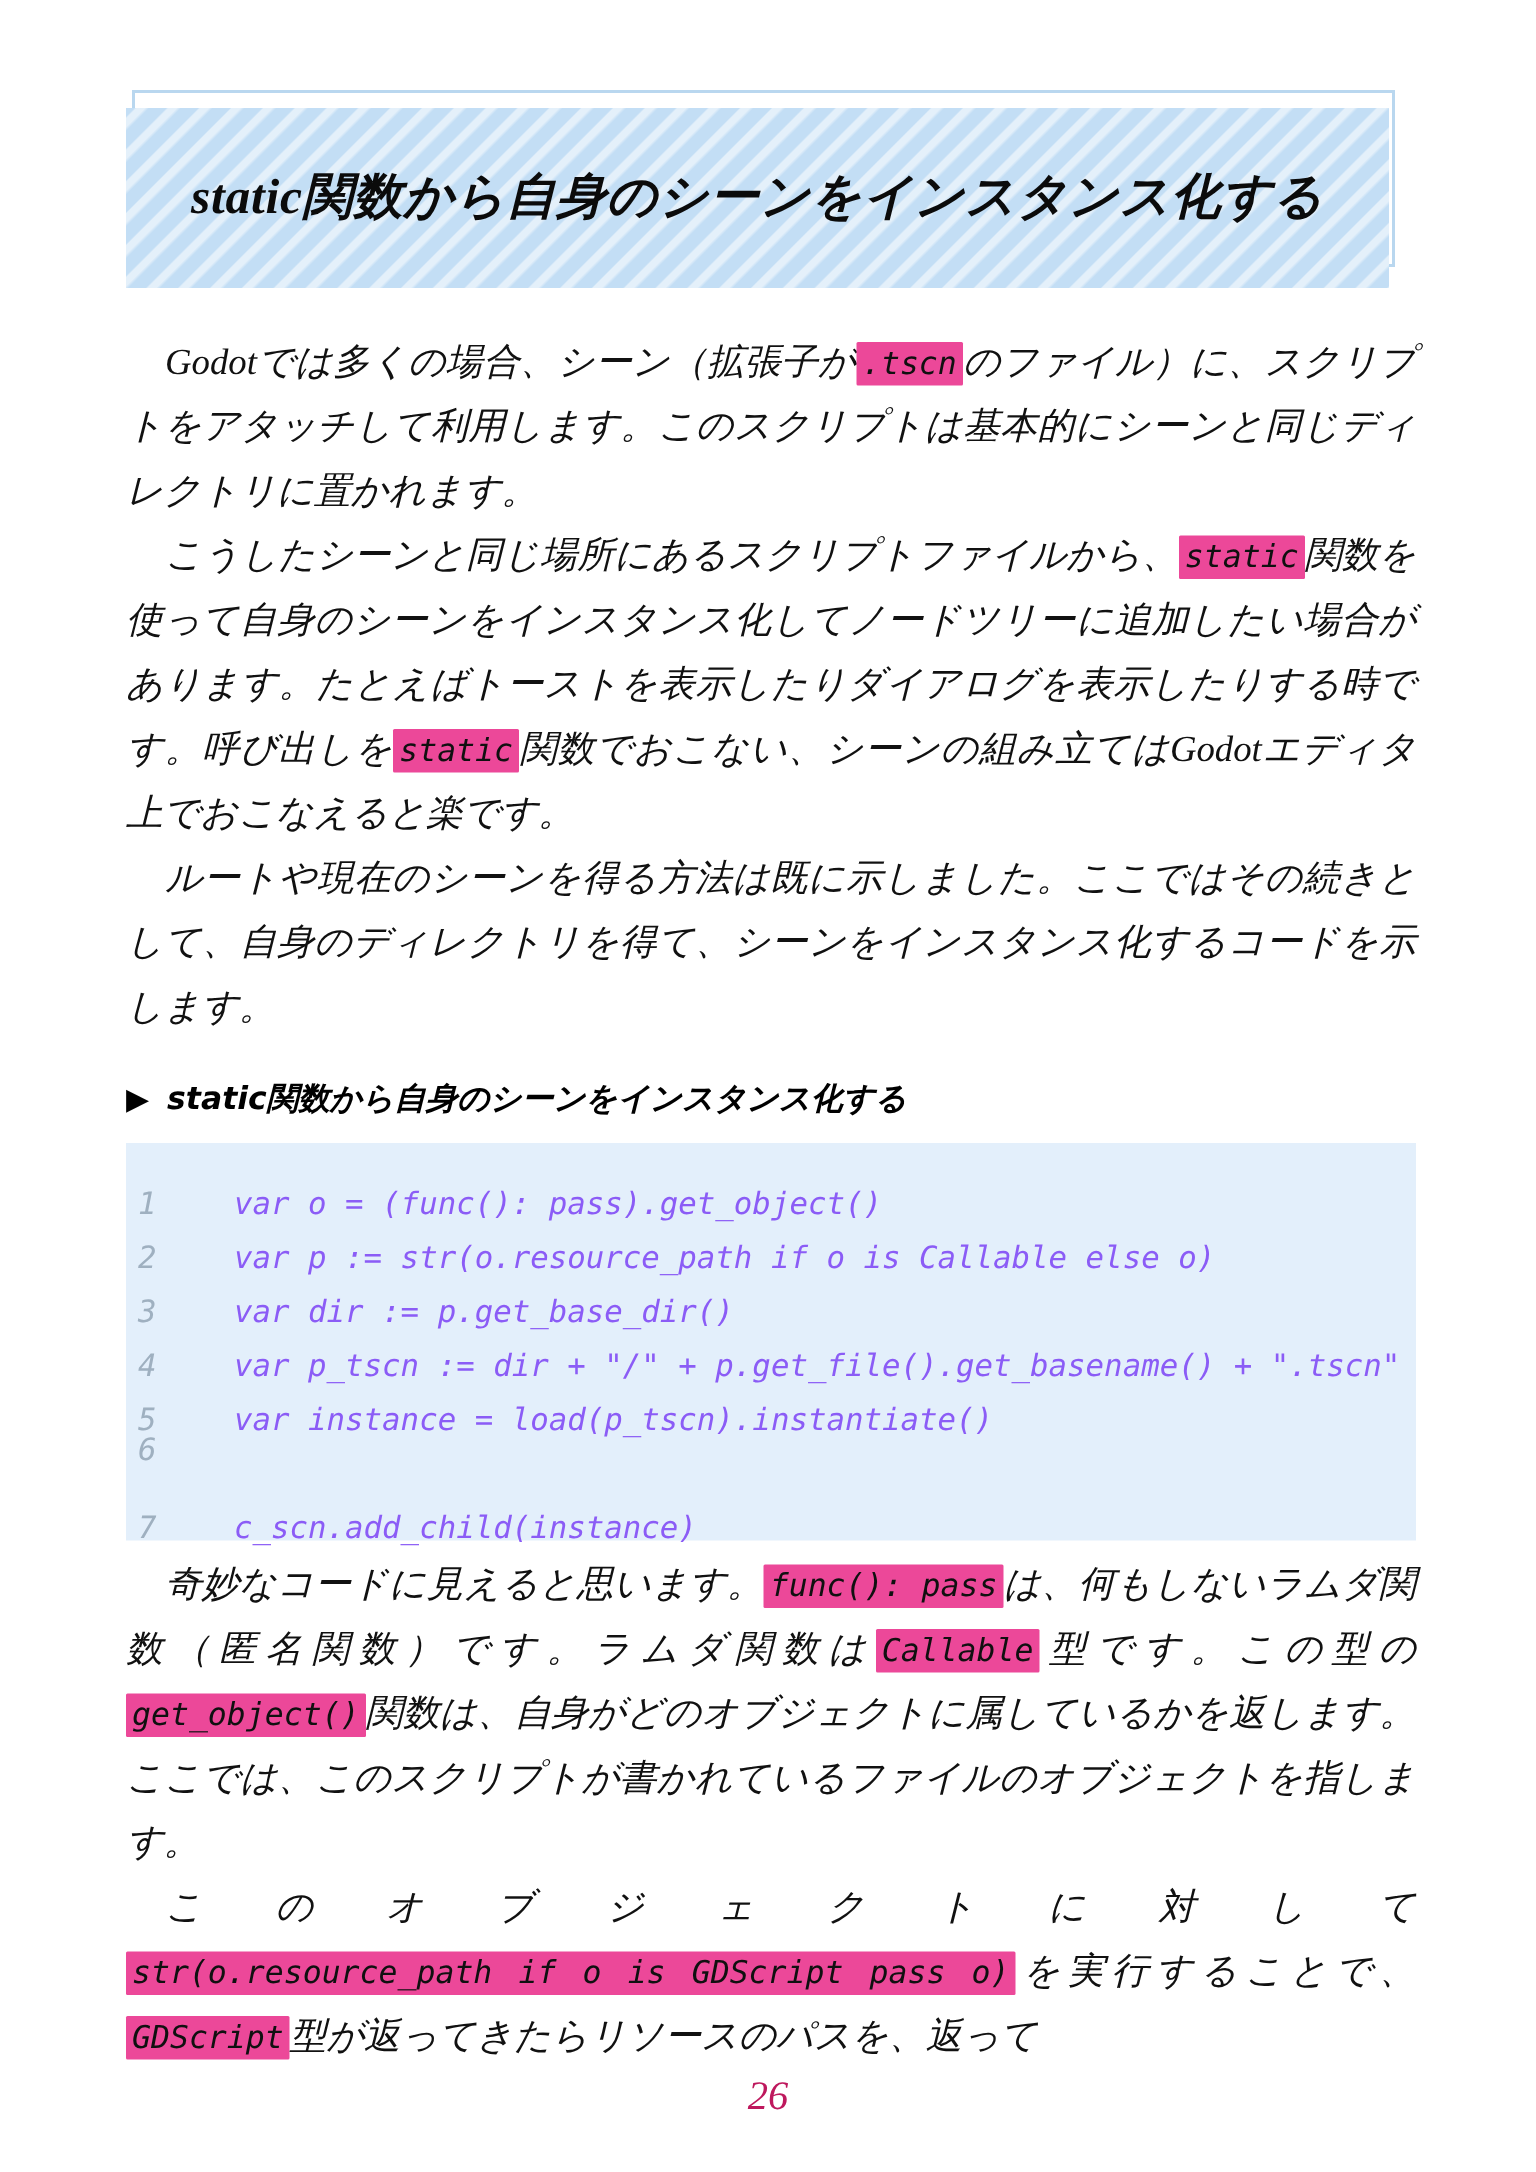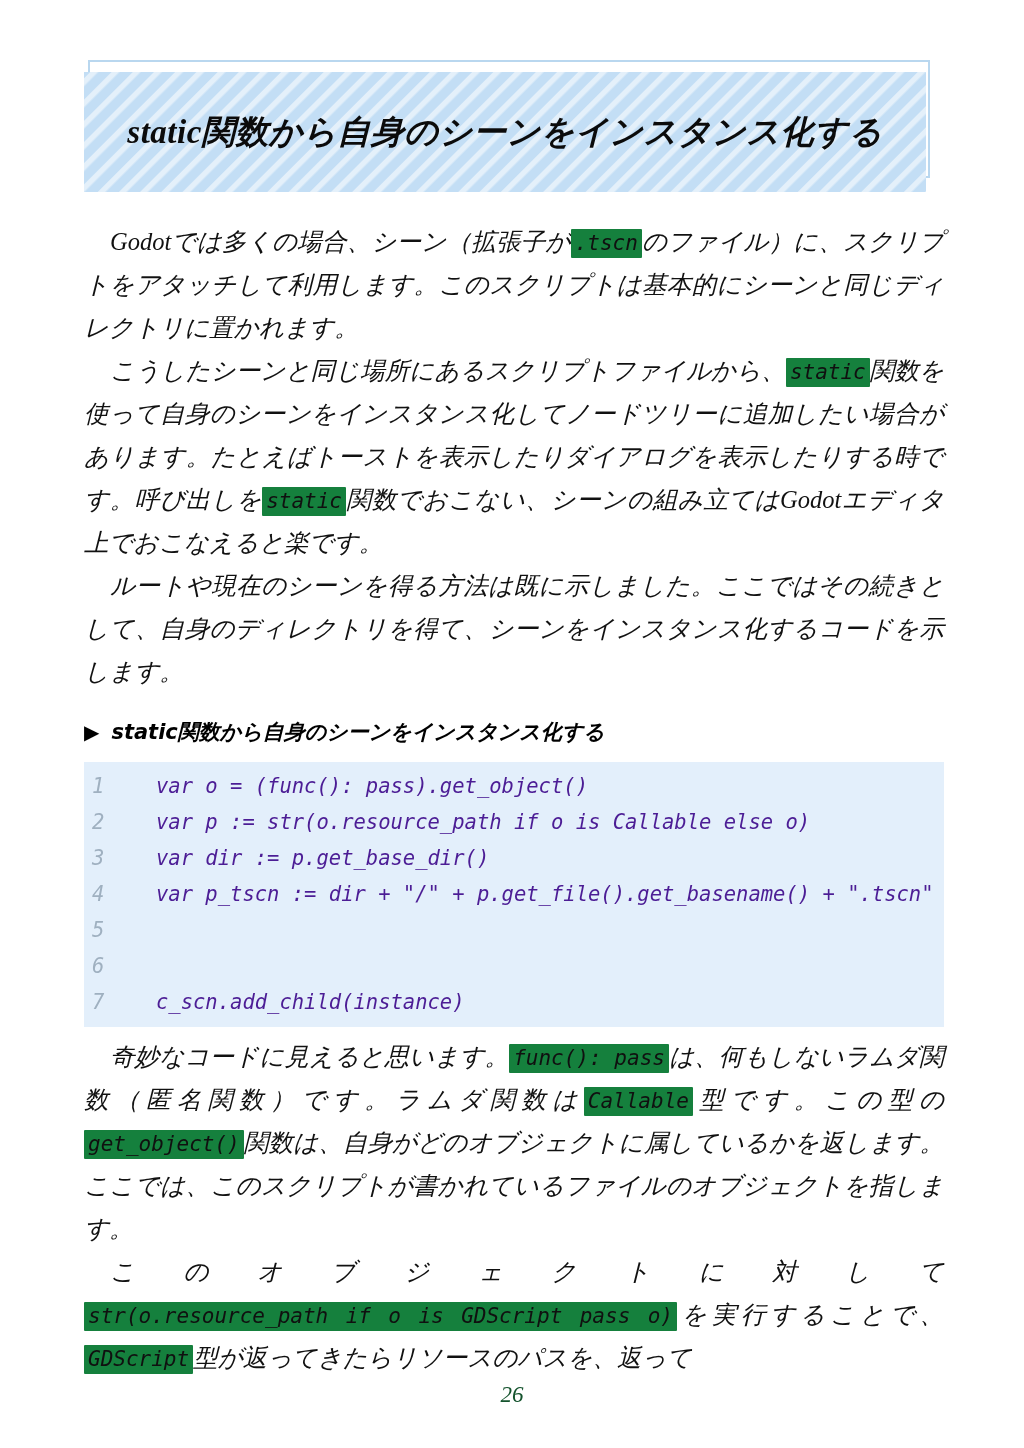--- a/index.html
+++ b/index.html
@@ -84,21 +84,21 @@
     line-height: 43px;
     text-indent: 26px;
     text-align: justify;
     color: #111111;
     font-family: "Liberation Serif", "DejaVu Serif", serif;
   }
 
   code.inline {
     font-family: "DejaVu Sans Mono", "Liberation Mono", monospace;
     font-size: 21px;
-    background: #15803d;
+    background: #ec4899;
     color: #101010;
     padding: 2px 4px 3px 4px;
     border-radius: 1px;
     white-space: pre;
     line-height: 1;
   }
 
   
   .caption {
     position: absolute;
@@ -139,34 +139,35 @@
   }
   .code-line .ln {
     width: 72px;
     padding-left: 8px;
     box-sizing: border-box;
     color: #9fb0c0;
     text-align: left;
     flex: 0 0 72px;
   }
   .code-line .src {
-    color: #4c1d95;
+    color: #8b5cf6;
     white-space: pre;
+    margin-top: 16px;
   }
 
   
   .page-number {
     position: absolute;
     left: 0;
     right: 0;
     top: 1382px;
     text-align: center;
     font-family: "Liberation Serif", "DejaVu Serif", serif;
-    font-size: 23px;
-    color: #14532d;
+    font-size: 27px;
+    color: #be185d;
   }
 </style>
 </head>
 <body>
 
 <div class="page">
 
   <div class="title-block">
     <div class="title-outline"></div>
     <div class="title-fill">
@@ -197,20 +198,21 @@
       <div class="code-line">
         <span class="ln">3</span>
         <span class="src">var dir := p.get_base_dir()</span>
       </div>
       <div class="code-line">
         <span class="ln">4</span>
         <span class="src">var p_tscn := dir + "/" + p.get_file().get_basename() + ".tscn"</span>
       </div>
       <div class="code-line">
         <span class="ln">5</span>
+        <span class="src">var instance = load(p_tscn).instantiate()</span>
       </div>
       <div class="code-line">
         <span class="ln">6</span>
       </div>
       <div class="code-line">
         <span class="ln">7</span>
         <span class="src">c_scn.add_child(instance)</span>
       </div>
     </div>
 

